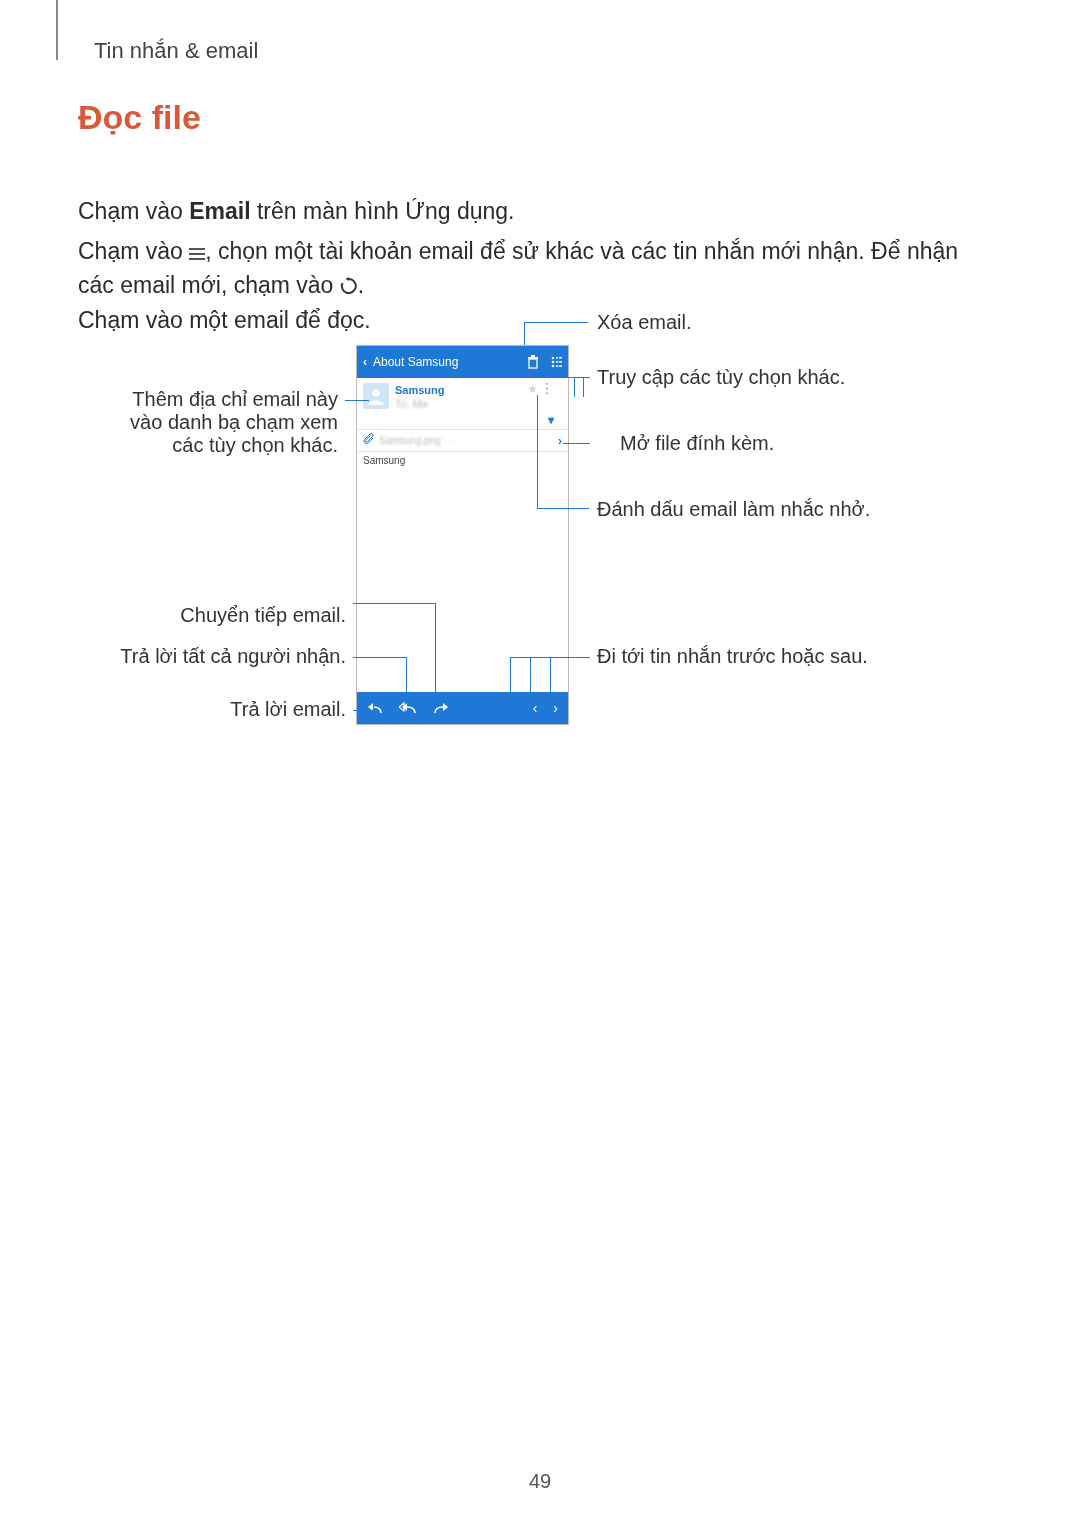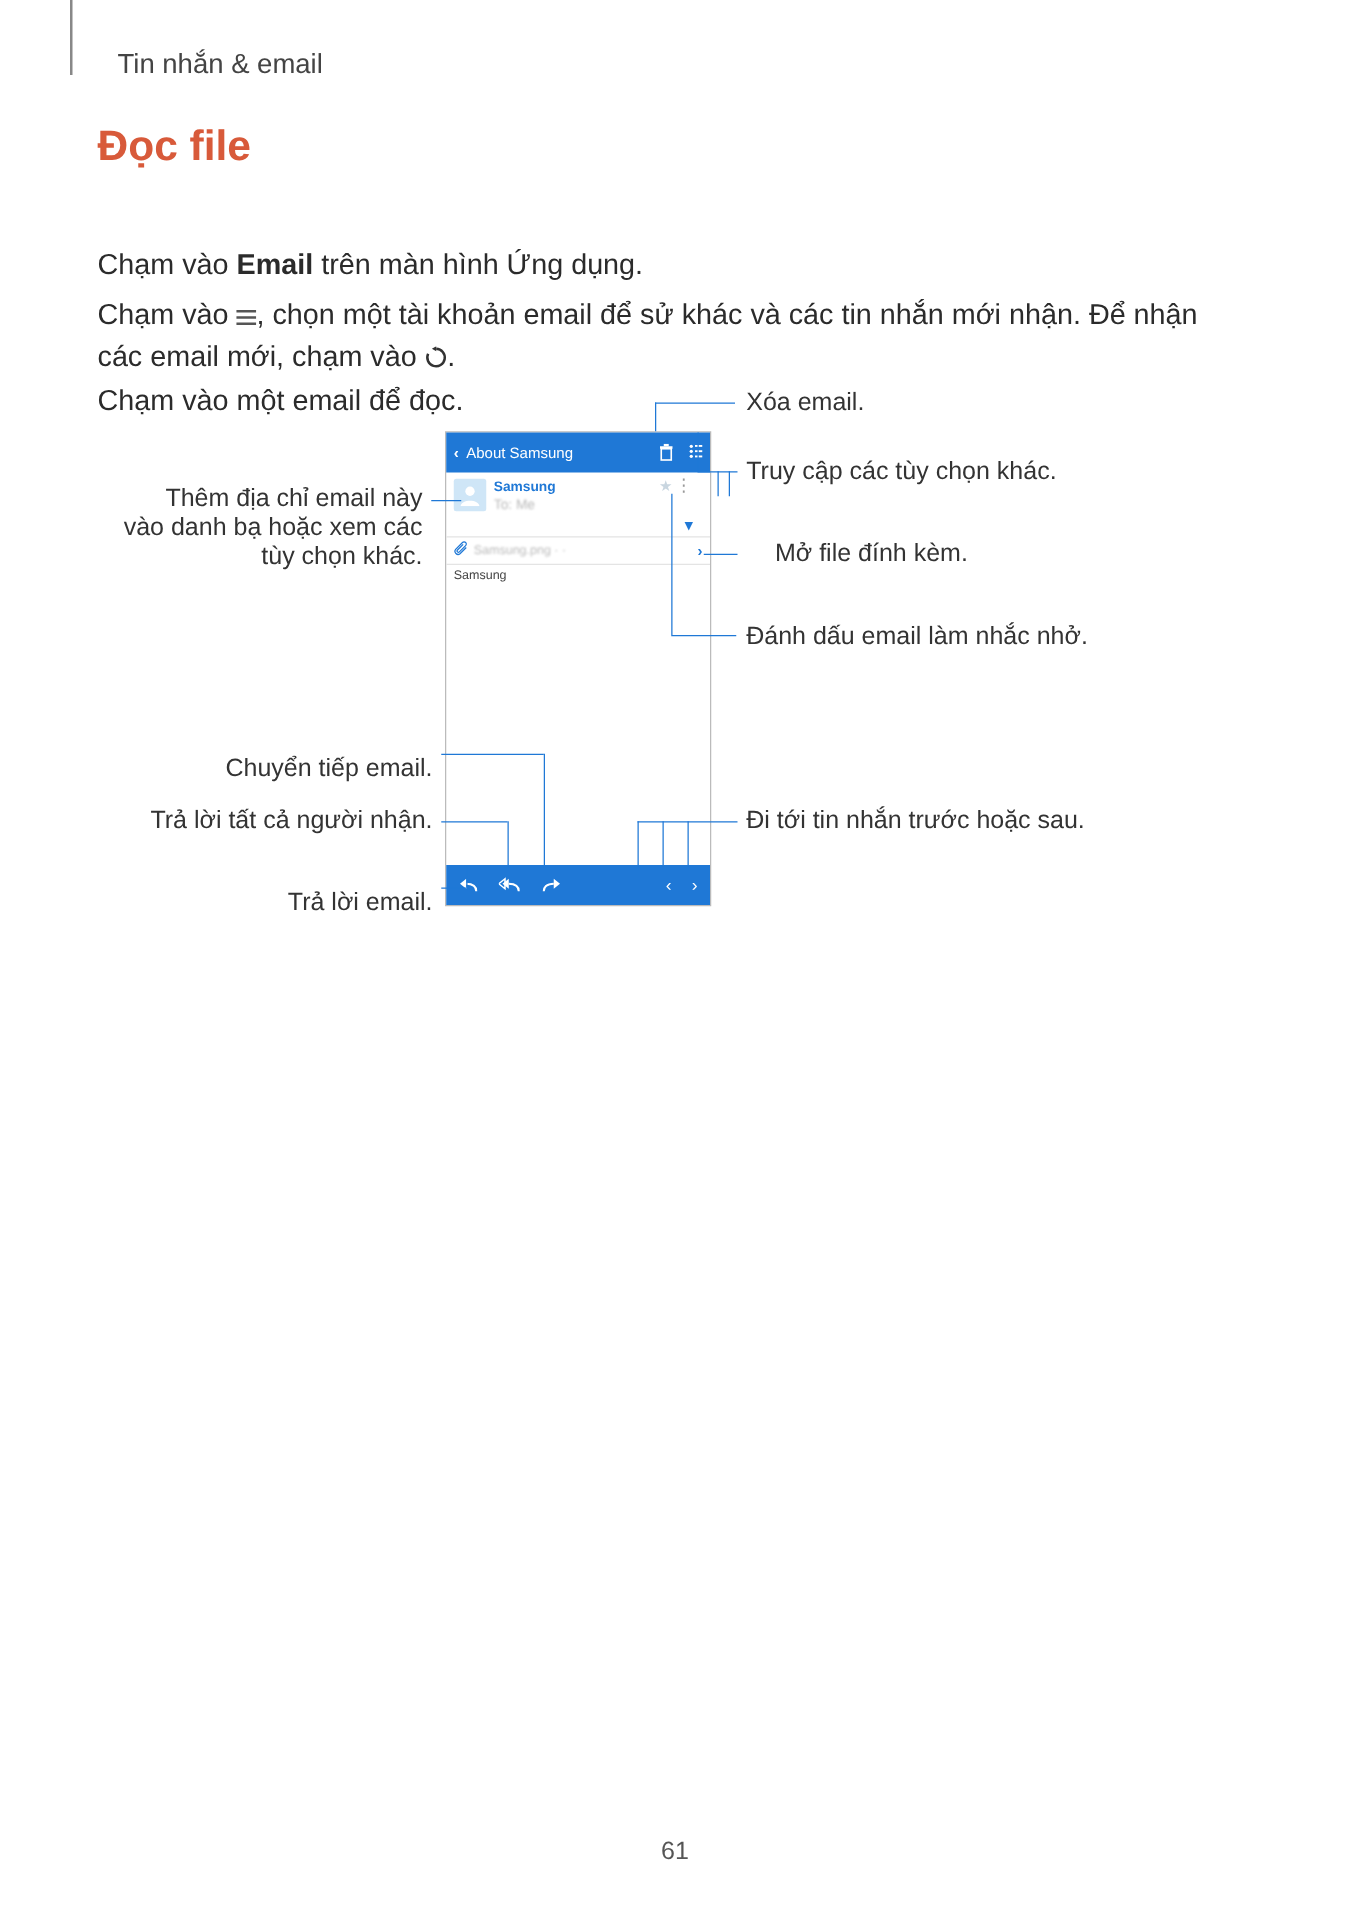--- a/index.html
+++ b/index.html
@@ -245,24 +245,24 @@
     </div>
   </div>
 </div>
 
 <div class="callout-text" style="left:597px; top:311px;">Xóa email.</div>
 <div class="callout-text" style="left:597px; top:366px;">Truy cập các tùy chọn khác.</div>
 <div class="callout-text" style="left:597px; top:432px;margin-left:23px;">Mở file đính kèm.</div>
 <div class="callout-text" style="left:597px; top:498px;">Đánh dấu email làm nhắc nhở.</div>
 <div class="callout-text" style="left:597px; top:645px;">Đi tới tin nhắn trước hoặc sau.</div>
 
-<div class="callout-text" style="left:98px; top:388px; width:240px; text-align:right;">Thêm địa chỉ email này vào danh bạ hoặc xem các tùy chọn khác.</div>
+<div class="callout-text" style="left:98px; top:388px; width:240px; text-align:right;">Thêm địa chỉ email này vào danh bạ chạm xem các tùy chọn khác.</div>
 <div class="callout-text" style="left:166px; top:604px; width:180px; text-align:right;">Chuyển tiếp email.</div>
 <div class="callout-text" style="left:100px; top:645px; width:246px; text-align:right;">Trả lời tất cả người nhận.</div>
-<div class="callout-text" style="left:200px; top:698px; width:146px; text-align:right;margin-top:13px;">Trả lời email.</div>
+<div class="callout-text" style="left:200px; top:698px; width:146px; text-align:right;">Trả lời email.</div>
 
 <div class="line vline" style="left:524px; top:322px; height:23px;"></div>
 <div class="line hline" style="left:524px; top:322px; width:64px;"></div>
 
 <div class="line vline" style="left:558px; top:346px; height:31px;"></div>
 <div class="line vline" style="left:574px; top:377px; height:20px;"></div>
 <div class="line hline" style="left:558px; top:377px; width:32px;"></div>
 <div class="line vline" style="left:583px; top:377px; height:20px;"></div>
 
 <div class="line hline" style="left:563px; top:443px; width:27px;"></div>
@@ -279,13 +279,13 @@
 
 <div class="line hline" style="left:353px; top:603px; width:82px;"></div>
 <div class="line vline" style="left:435px; top:603px; height:90px;"></div>
 
 <div class="line hline" style="left:353px; top:657px; width:53px;"></div>
 <div class="line vline" style="left:406px; top:657px; height:36px;"></div>
 
 <div class="line hline" style="left:353px; top:710px; width:20px;"></div>
 <div class="line vline" style="left:373px; top:693px; height:17px;"></div>
 
-<div class="page-number">61</div>
+<div class="page-number">49</div>
 
 </body></html>

